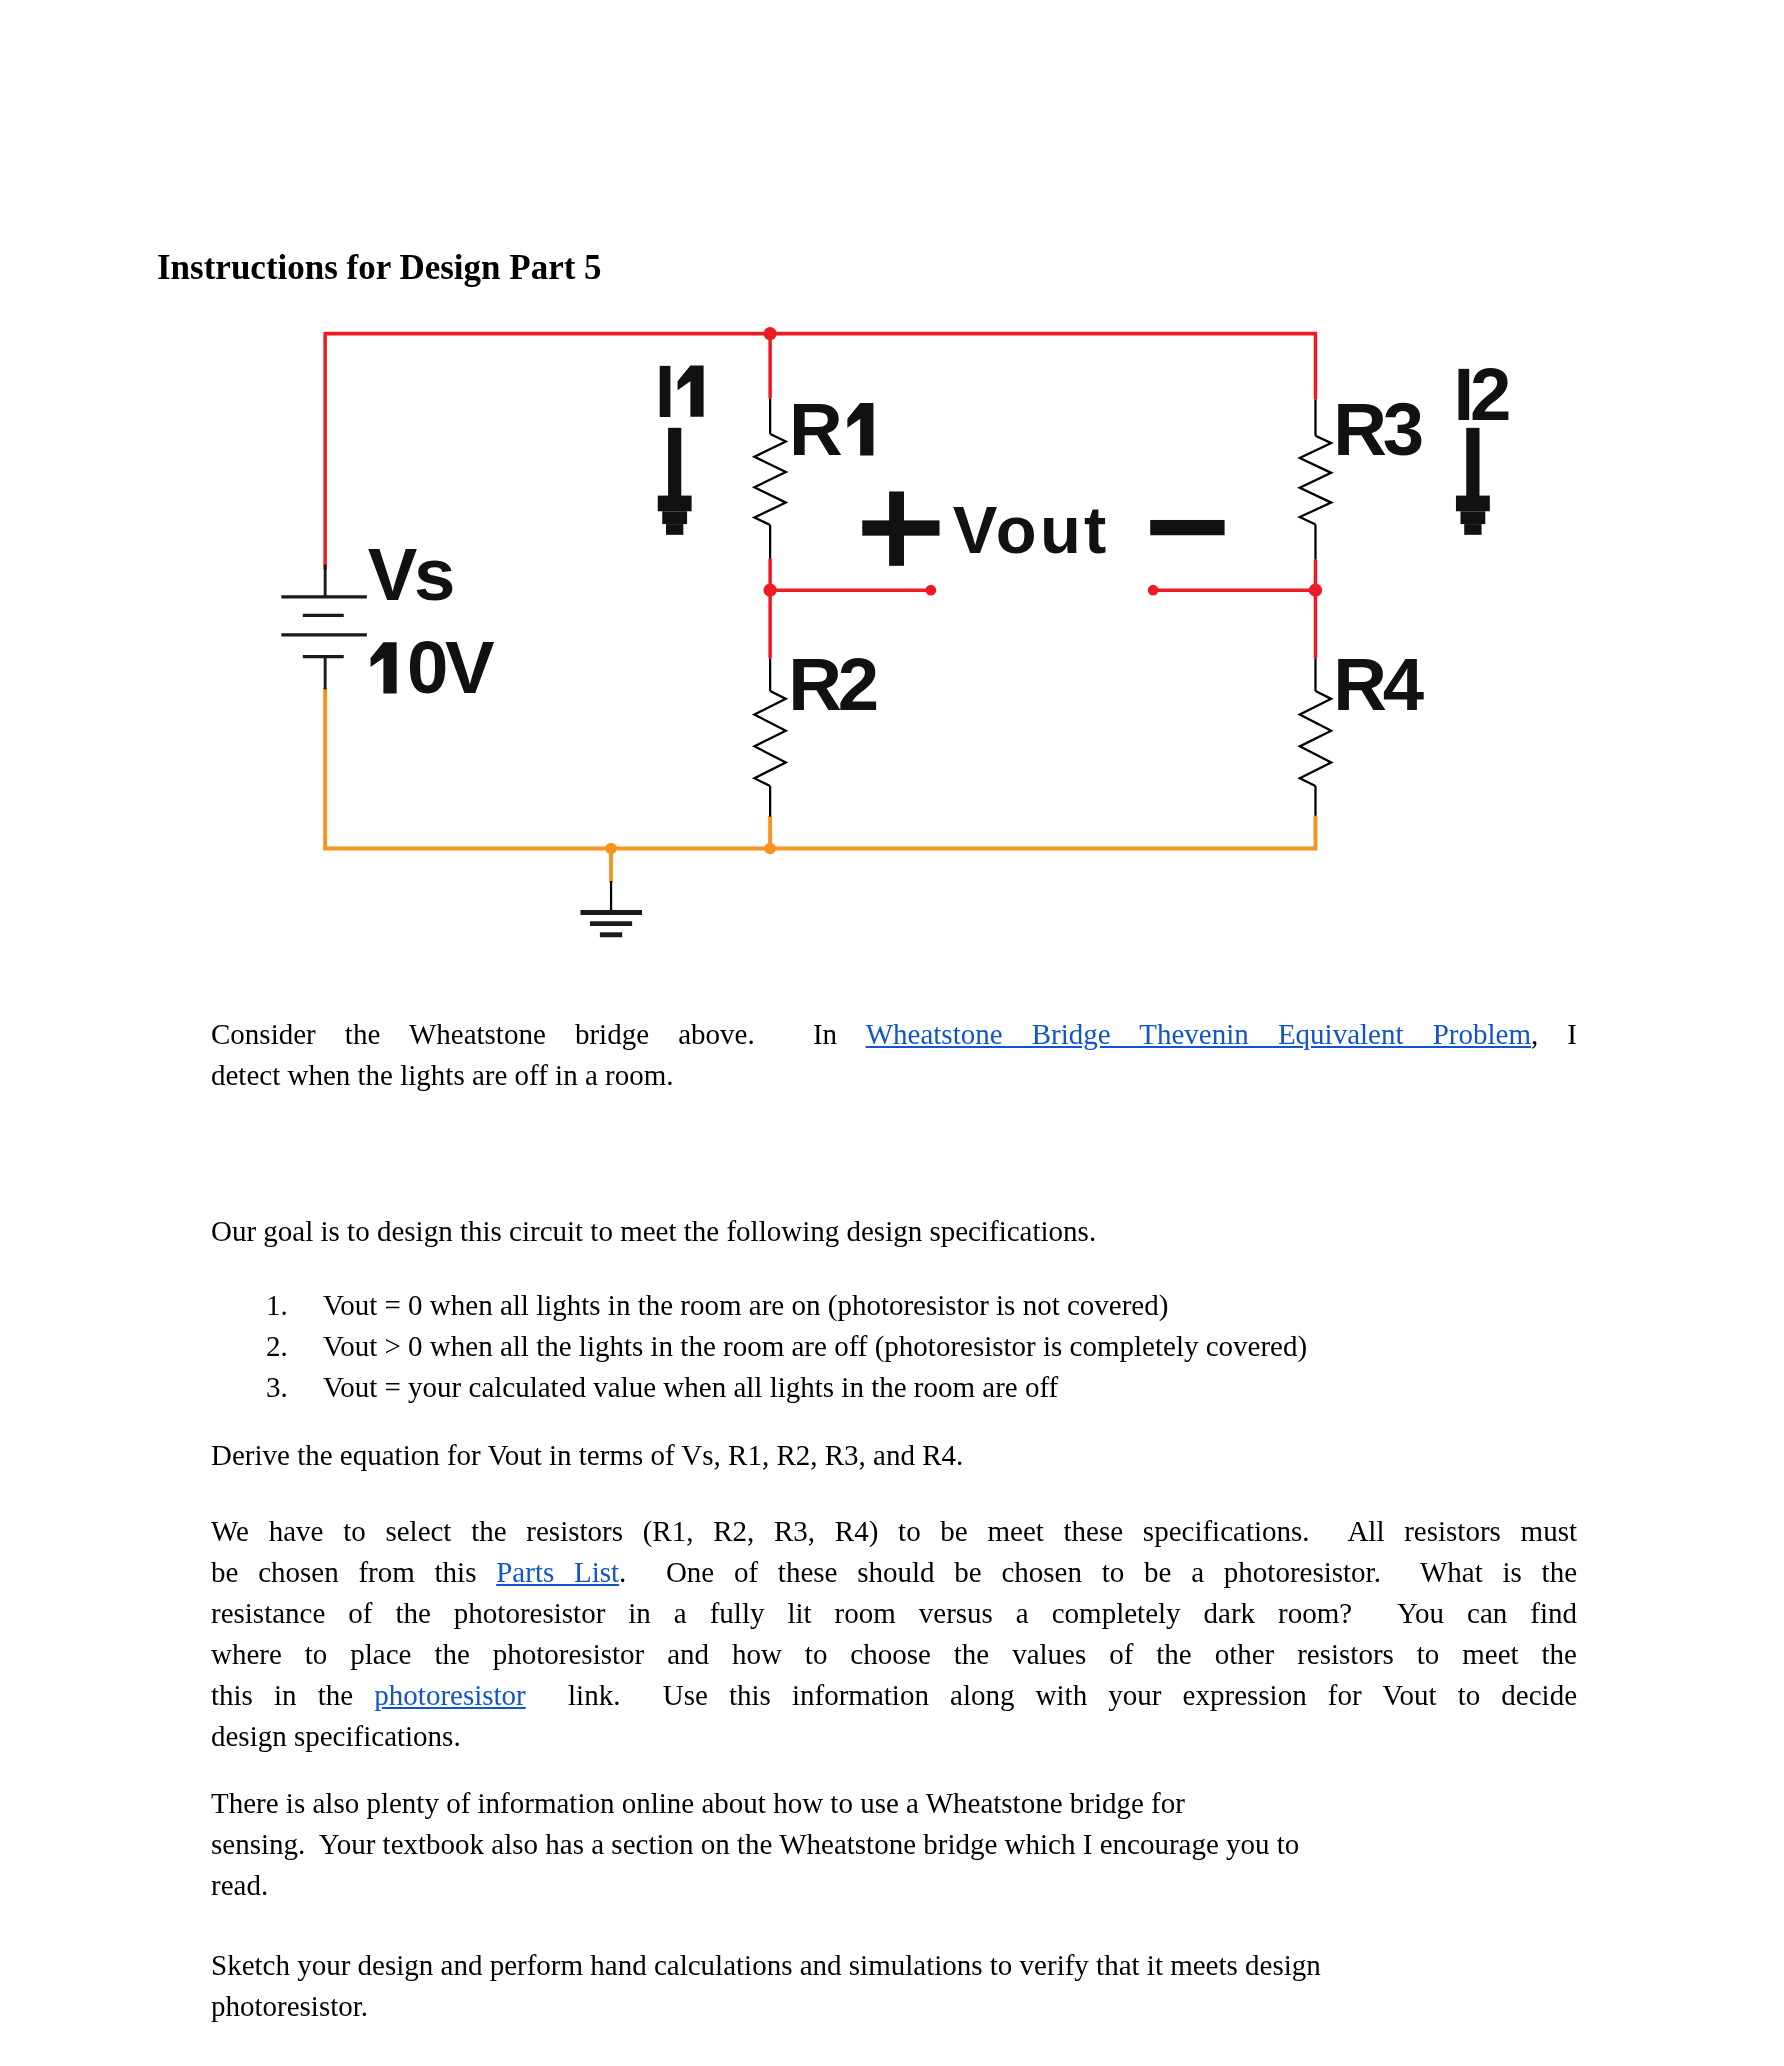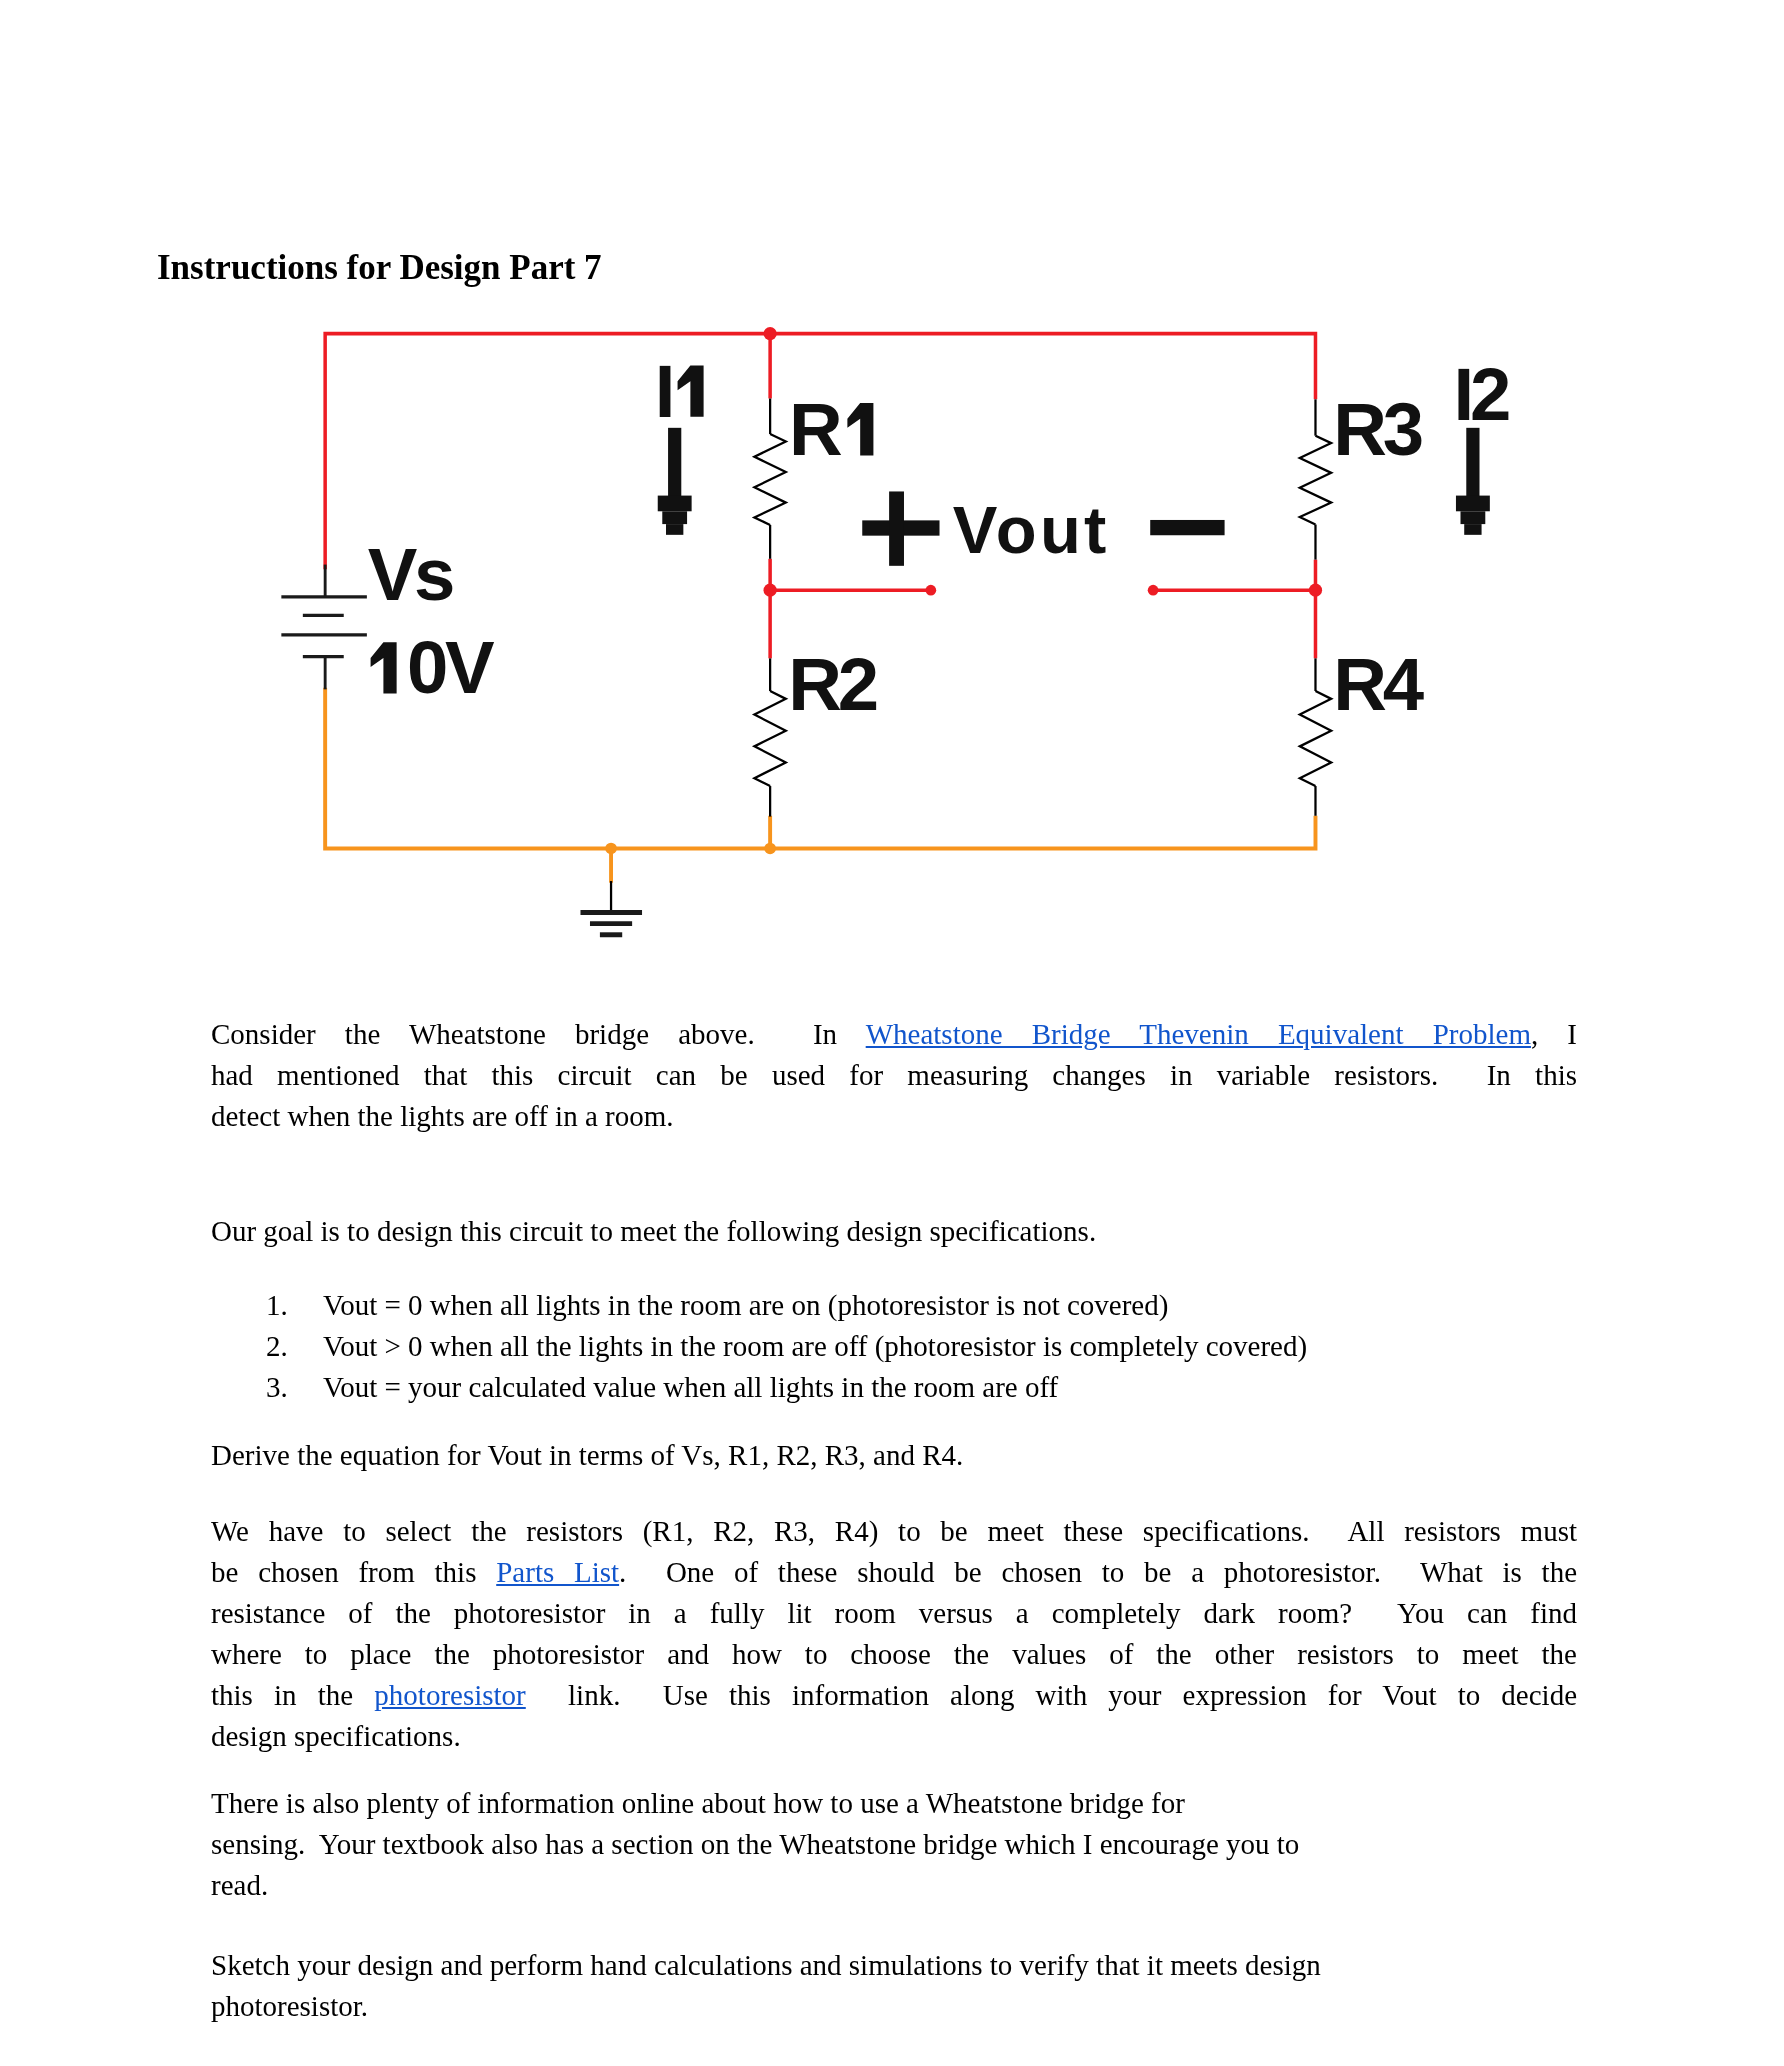--- a/index.html
+++ b/index.html
@@ -4,21 +4,21 @@
 .abs{position:absolute}
 .t{font-family:"Liberation Serif",serif;font-size:29px;line-height:41px;color:#000;width:1366px;left:211px}
 .jl{text-align:justify;text-align-last:justify}
 a{color:#1155CC;text-decoration:underline}
 h1{font-family:"Liberation Serif",serif;font-size:35px;font-weight:bold;margin:0;position:absolute;left:157px;top:248px;color:#000}
 .num{display:inline-block;width:57px}
 .wb{filter:blur(1.8px)} .bb{filter:blur(1.15px)}
 svg text{font-family:"Liberation Sans",sans-serif;font-weight:bold;fill:#111;letter-spacing:-10px}
 </style></head><body>
 
-<h1>Instructions for Design Part 7</h1>
+<h1>Instructions for Design Part 5</h1>
 
 <svg class="abs" style="left:0;top:0" width="1784" height="992" viewBox="0 0 4318 2400">
 <g class="wb" fill="none" stroke="#ED1C24" stroke-width="8.5">
 <path d="M787,1377 L787,807 L3184,807 L3184,966"></path>
 <path d="M1864,807 L1864,964"></path>
 <path d="M1864,1352 L1864,1593"></path>
 <path d="M1864,1428 L2253,1428"></path>
 <path d="M2791,1428 L3184,1428"></path>
 <path d="M3184,1354 L3184,1593"></path>
 </g>
@@ -94,21 +94,20 @@
 </g>
 <g class="bb" fill="#111" stroke="none">
 <path d="M1671,884 L1703,884 L1703,1008 L1671,1008 Z M1671,884 L1640,922 L1640,944 L1671,922 Z"></path>
 <path d="M2082,975 L2114,975 L2114,1102 L2082,1102 Z M2082,975 L2051,1013 L2051,1035 L2082,1013 Z"></path>
 <path d="M928,1554 L960,1554 L960,1678 L928,1678 Z M928,1554 L897,1592 L897,1614 L928,1592 Z"></path>
 </g>
 </svg>
 
 <div class="abs t" style="top:1014px">
 <div class="jl">Consider the Wheatstone bridge above.&nbsp; In <a>Wheatstone Bridge Thevenin Equivalent Problem</a>, I</div>
-<div class="jl">had mentioned that this circuit can be used for measuring changes in variable resistors.&nbsp; In this</div>
 <div>detect when the lights are off in a room.</div>
 </div>
 
 <div class="abs t" style="top:1211px">
 <div>Our goal is to design this circuit to meet the following design specifications.</div>
 </div>
 
 <div class="abs t" style="top:1285px;left:266px">
 <div><span class="num">1.</span>Vout = 0 when all lights in the room are on (photoresistor is not covered)</div>
 <div><span class="num">2.</span>Vout &gt; 0 when all the lights in the room are off (photoresistor is completely covered)</div>

